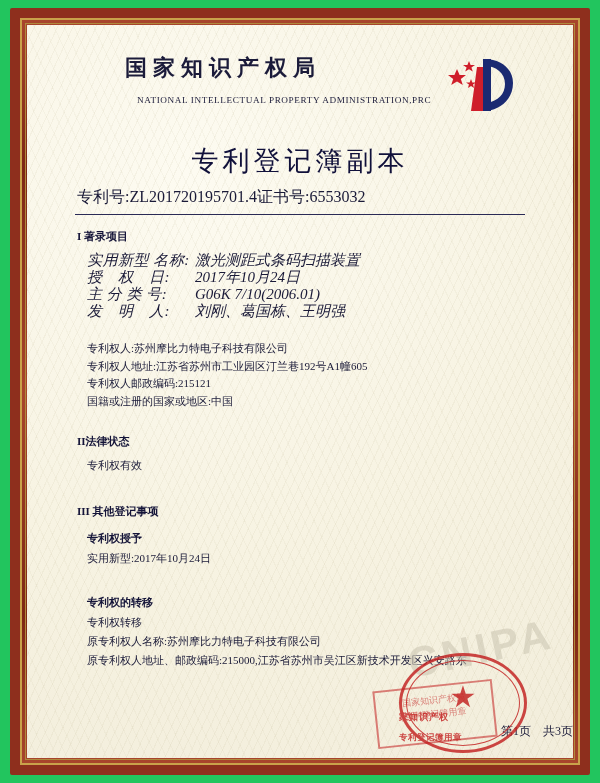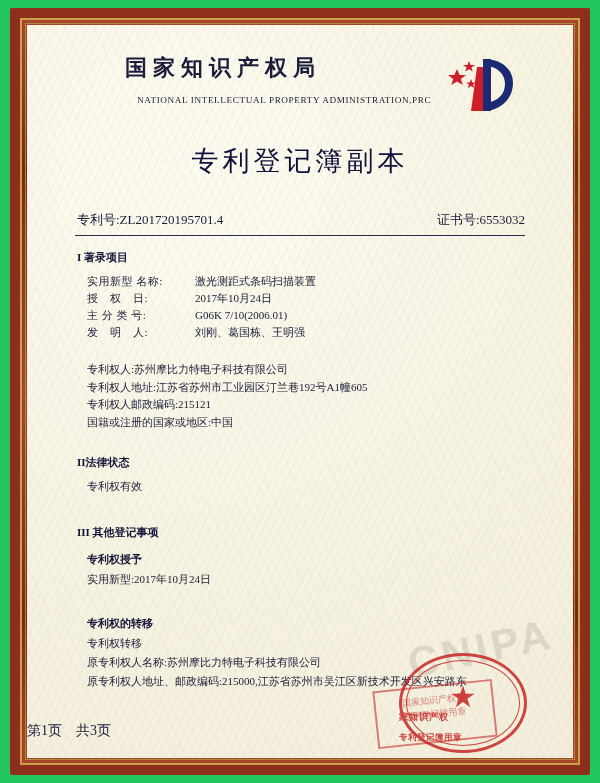--- a/index.html
+++ b/index.html
@@ -100,43 +100,43 @@
   .doc-title {
     text-align: center;
     font-size: 27px;
     font-weight: normal;
     letter-spacing: 4px;
     color: #10103a;
     margin: 26px 0 0 0;
   }
   .idline {
     display: flex;
-    justify-content: space-between;
-    font-size: 13px;
-    color: #1a1a38;
-    margin: 32px 8px 0 10px;
+    font-size: 16px;
+    color: #1a1a38;
+    margin: 8px 8px 0 10px;
   }
   .rule {
     height: 1px;
     background: #2a2a55;
     margin: 6px 8px 0 8px;
   }
   
   .section-head {
     font-size: 11px;
     font-weight: bold;
     color: #141438;
     margin: 14px 0 8px 10px;
   }
   .fields { margin: 0 0 0 20px; }
   .frow {
     display: flex;
-    font-size: 11px;
+    font-size: 15px;
     color: #1a1a38;
     line-height: 17px;
+    font-style: italic;
   }
   .flabel {
     width: 108px;
     flex: none;
     letter-spacing: 0.5px;
   }
   .fvalue { flex: 1; }
   .block { margin: 10px 0 0 20px; }
   .bline {
     font-size: 11px;
@@ -217,24 +217,24 @@
     left: 0; right: 0;
     bottom: 35px;
     text-align: left;
     color: #c32020;
     font-size: 7px;
     letter-spacing: 0.5px;
   }
   
   .footer {
     position: absolute;
-    left: 0; right: 16px;
+    left: 0; right: 0;
     bottom: 18px;
-    text-align: left;
-    font-size: 14px;
+    text-align: right;
+    font-size: 12px;
     color: #1a1a38;
     z-index: 3;
   }
   .secondary-seal {
     position: absolute;
     left: 348px;
     top: 660px;
     width: 120px;
     height: 58px;
     border: 2px solid #c32020;

